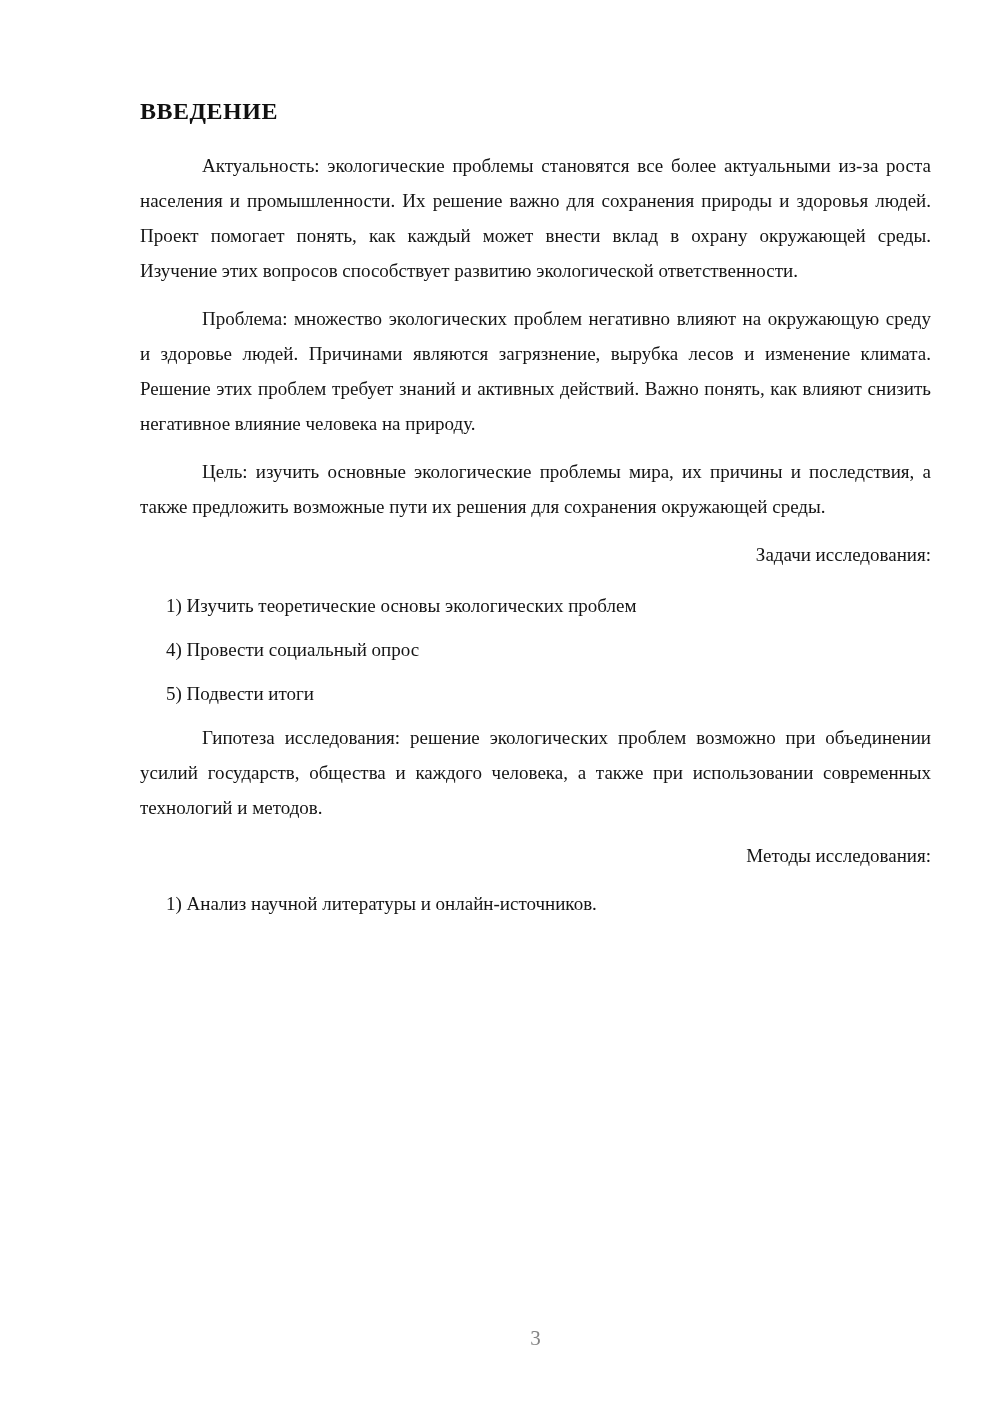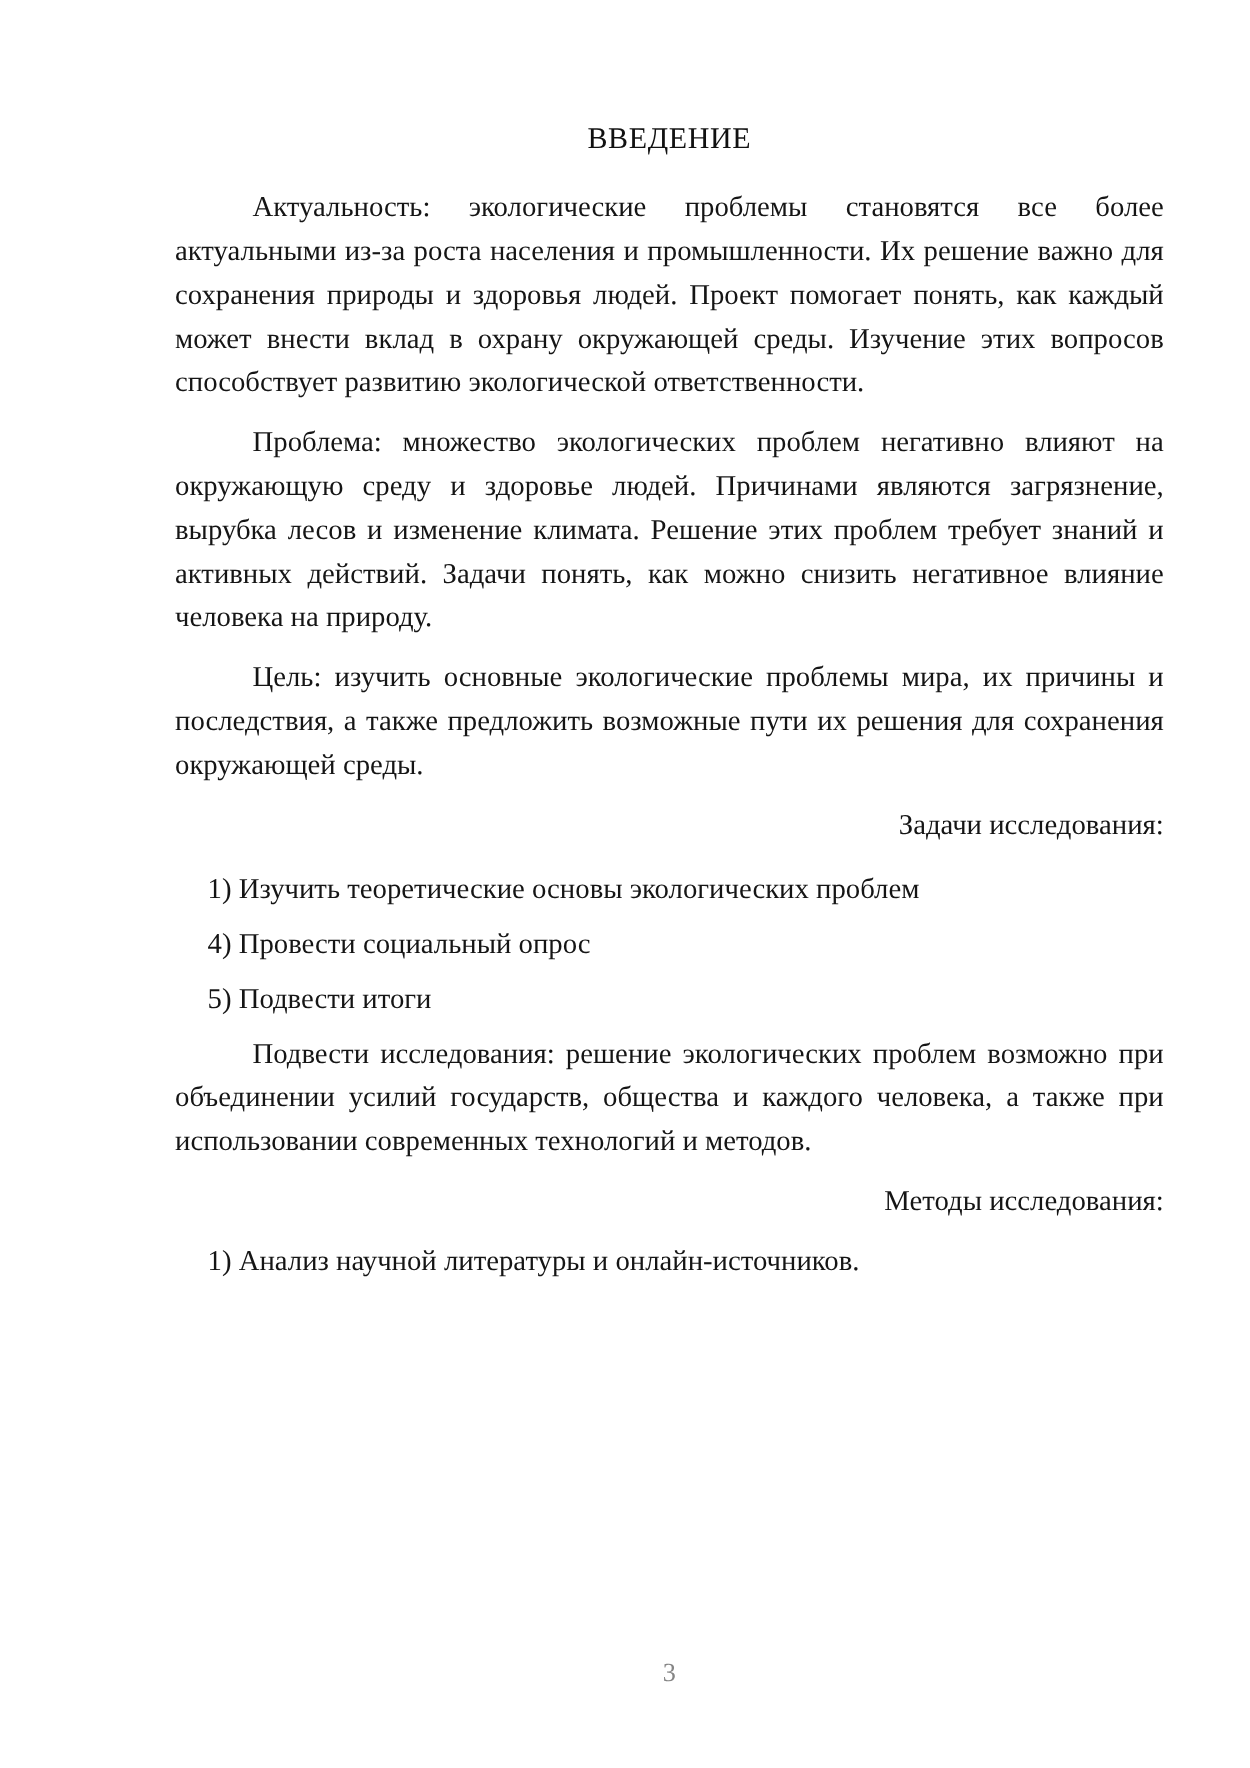--- a/index.html
+++ b/index.html
@@ -18,28 +18,27 @@
   .content {
     position: absolute;
     left: 140px;
     top: 94px;
     width: 791px;
   }
   .doc-title {
     font-family: "Liberation Serif", "DejaVu Serif", serif;
     font-size: 24px;
     line-height: 35px;
-    font-weight: normal;
-    text-align: center;
+    font-weight: bold;
     color: #111111;
     margin: 0 0 19px 0;
     letter-spacing: 0.5px;
   }
   .para {
-    font-size: 23px;
+    font-size: 19px;
     line-height: 35px;
     color: #151515;
     text-align: justify;
     text-indent: 62px;
     margin: 0 0 13px 0;
   }
   .heading-para {
     text-align: right;
   }
   .list-item {
@@ -64,35 +63,35 @@
 </head>
 <body>
 
 <div class="page">
   <div class="content">
 
     <h1 class="doc-title">ВВЕДЕНИЕ</h1>
 
     <p class="para">Актуальность: экологические проблемы становятся все более актуальными из-за роста населения и промышленности. Их решение важно для сохранения природы и здоровья людей. Проект помогает понять, как каждый может внести вклад в охрану окружающей среды. Изучение этих вопросов способствует развитию экологической ответственности.</p>
 
-    <p class="para">Проблема: множество экологических проблем негативно влияют на окружающую среду и здоровье людей. Причинами являются загрязнение, вырубка лесов и изменение климата. Решение этих проблем требует знаний и активных действий. Задачи понять, как можно снизить негативное влияние человека на природу.</p>
+    <p class="para">Проблема: множество экологических проблем негативно влияют на окружающую среду и здоровье людей. Причинами являются загрязнение, вырубка лесов и изменение климата. Решение этих проблем требует знаний и активных действий. Важно понять, как влияют снизить негативное влияние человека на природу.</p>
 
     <p class="para">Цель: изучить основные экологические проблемы мира, их причины и последствия, а также предложить возможные пути их решения для сохранения окружающей среды.</p>
 
     <p class="para heading-para">Задачи исследования:</p>
 
     <div class="tasks-list">
       <p class="para list-item">1) Изучить теоретические основы экологических проблем</p>
       <p class="para list-item">4) Провести социальный опрос</p>
       <p class="para list-item">5) Подвести итоги</p>
     </div>
 
 
 
-    <p class="para">Подвести исследования: решение экологических проблем возможно при объединении усилий государств, общества и каждого человека, а также при использовании современных технологий и методов.</p>
+    <p class="para">Гипотеза исследования: решение экологических проблем возможно при объединении усилий государств, общества и каждого человека, а также при использовании современных технологий и методов.</p>
 
     <p class="para heading-para">Методы исследования:</p>
 
     <p class="para list-item">1) Анализ научной литературы и онлайн-источников.</p>
 
   </div>
 
   <div class="page-number">3</div>
 </div>
 

